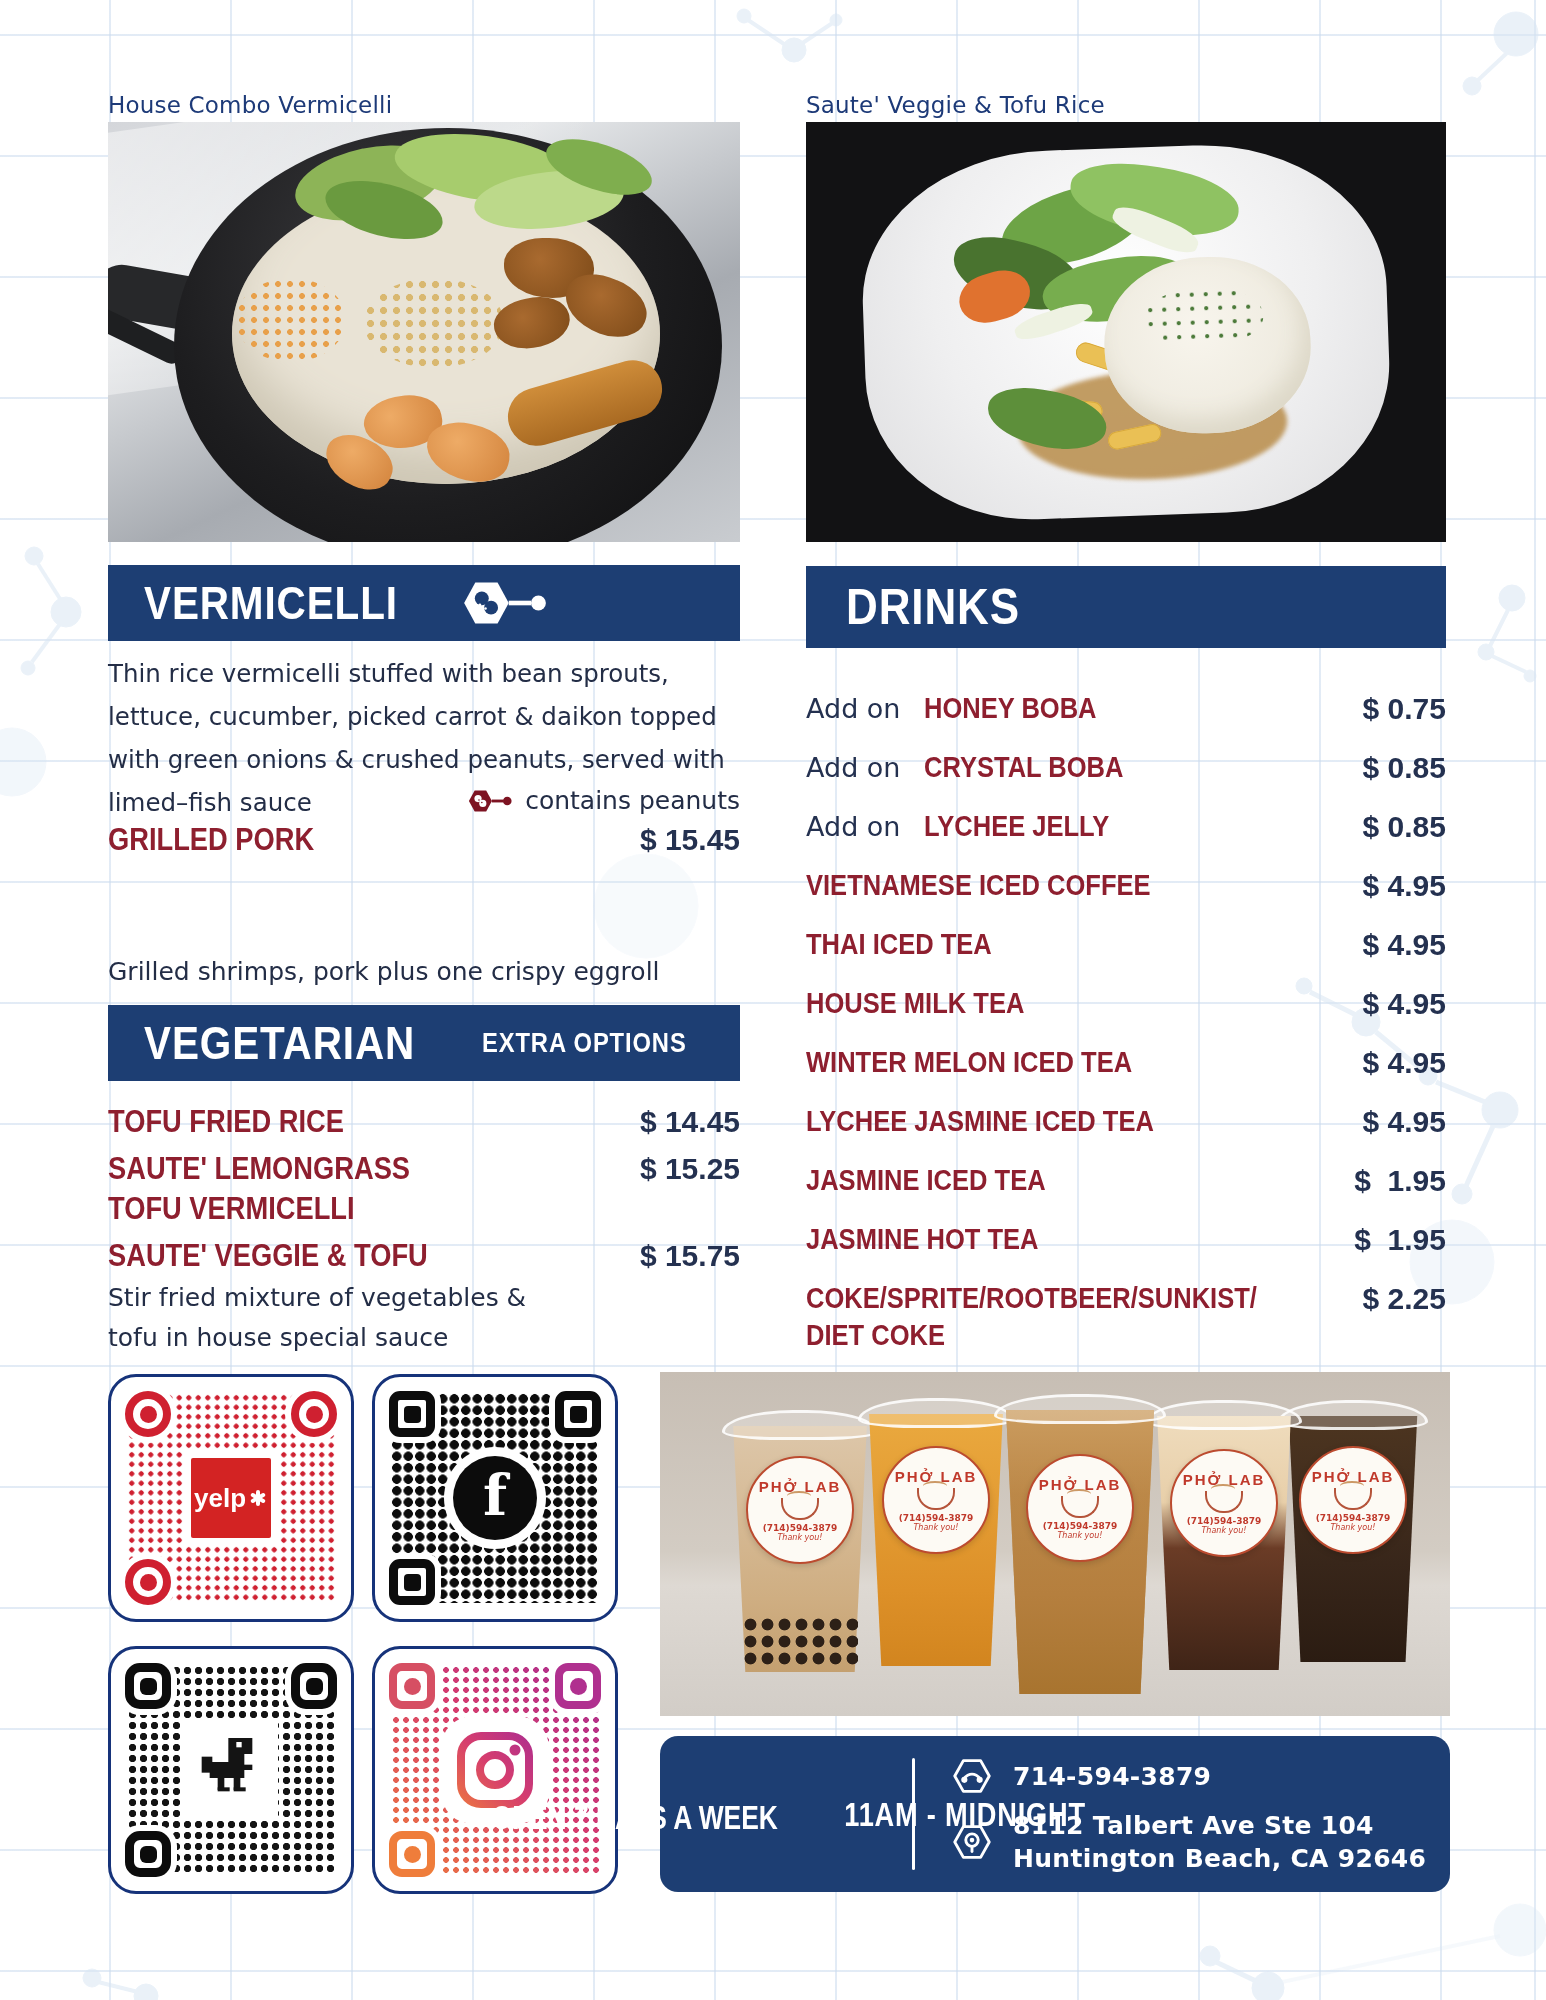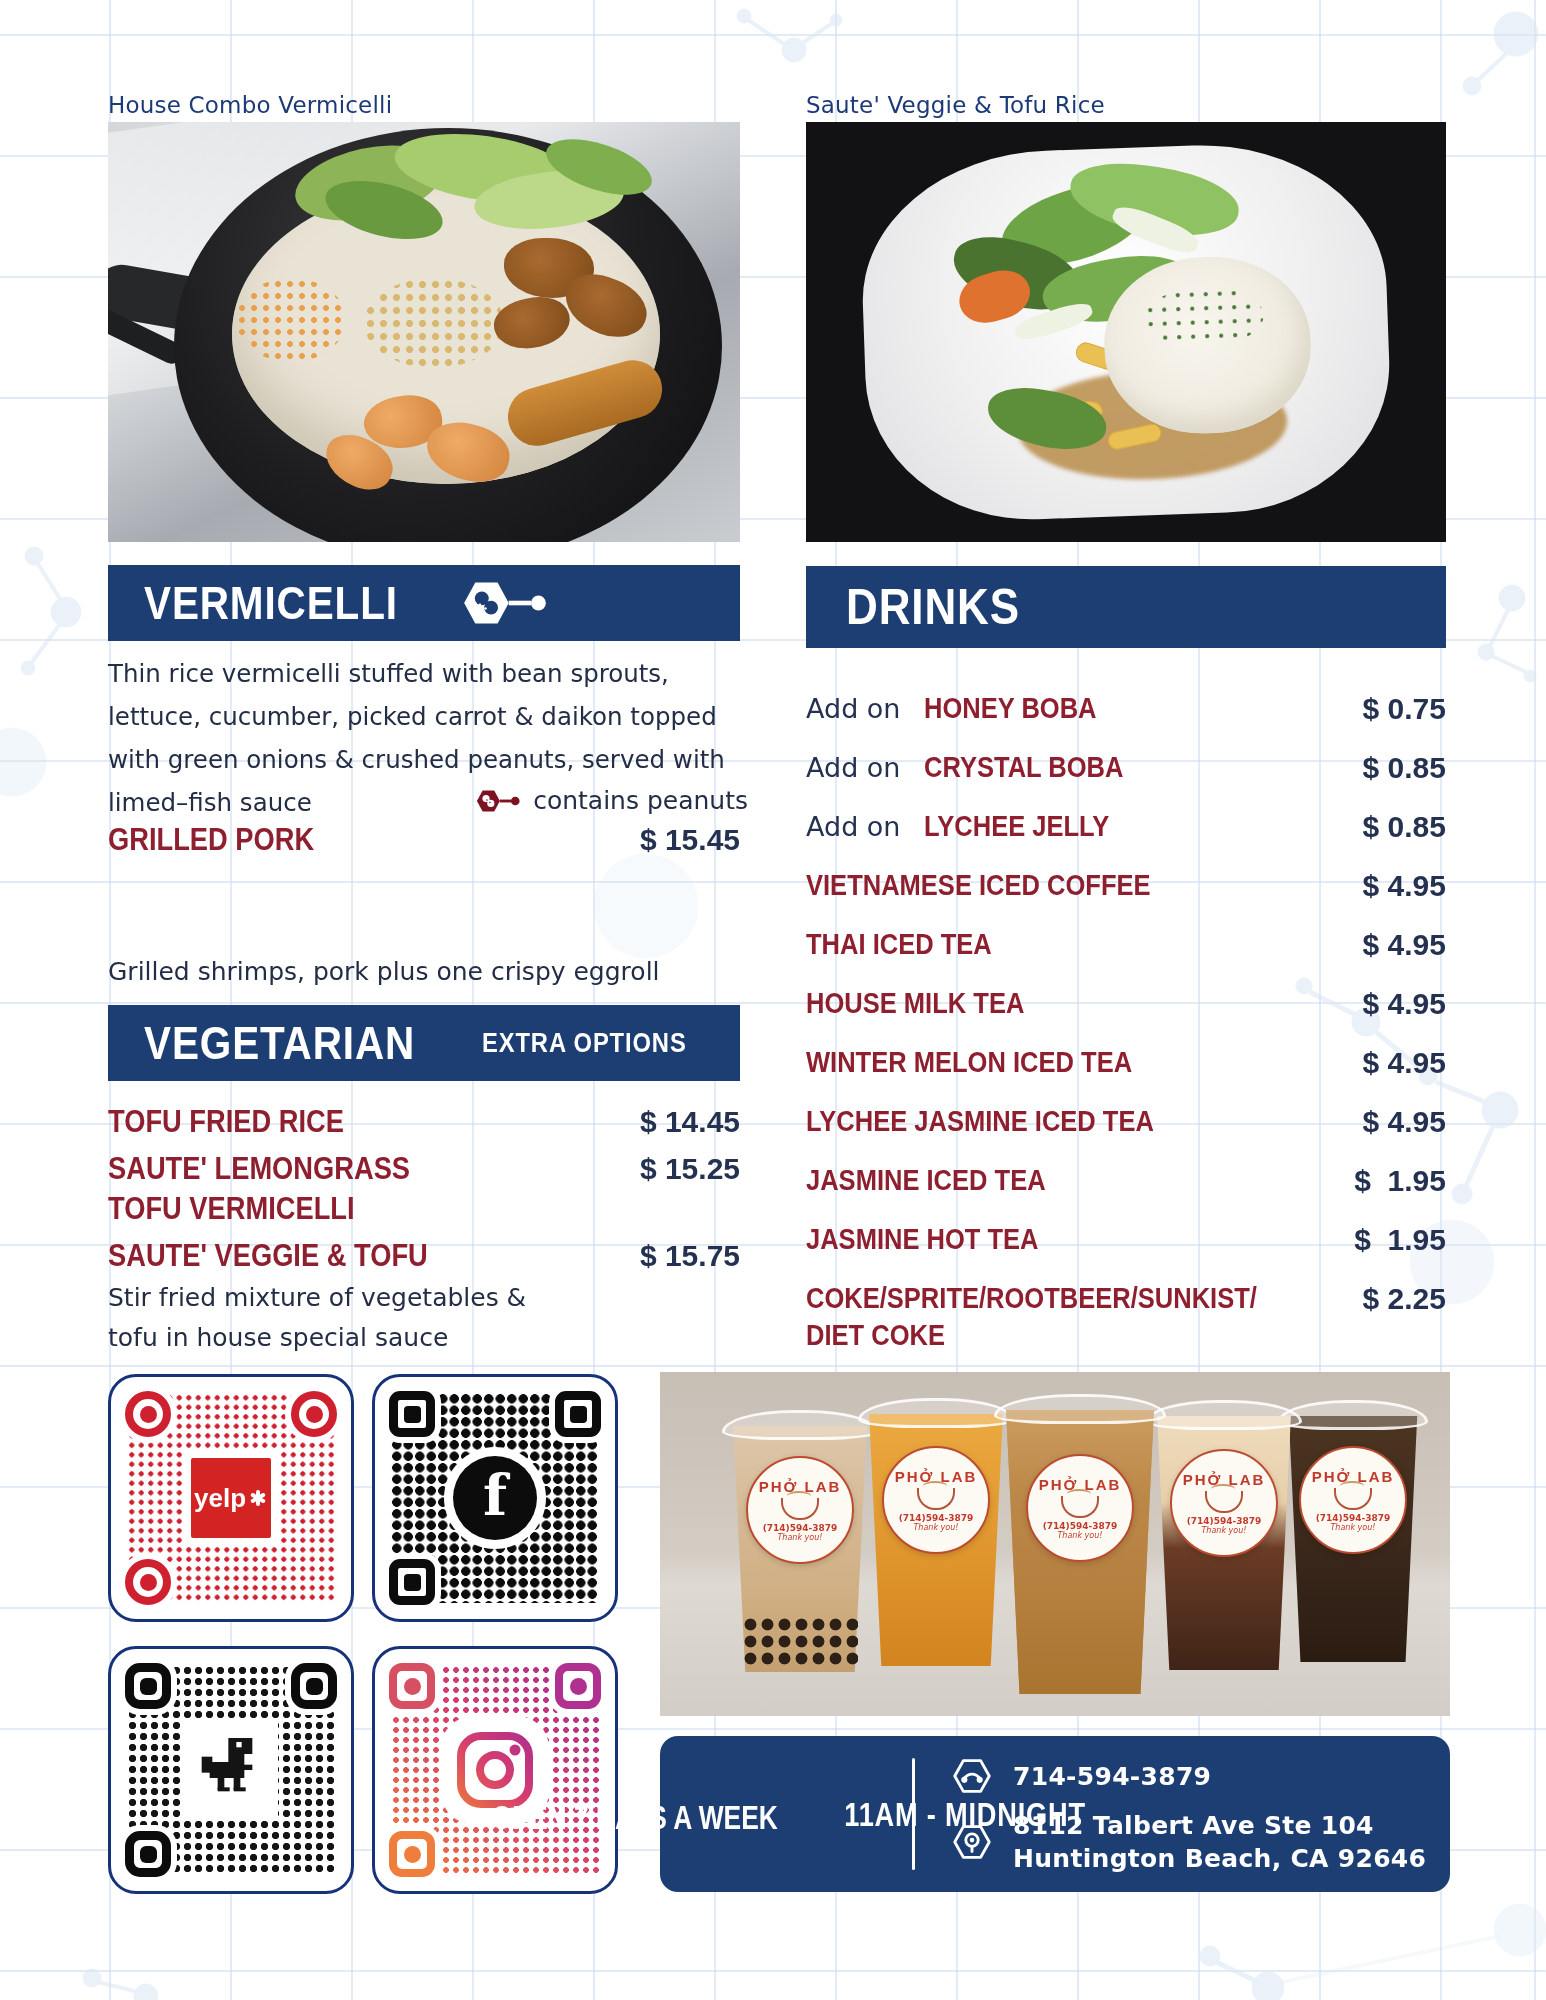--- a/index.html
+++ b/index.html
@@ -199,21 +199,21 @@
         <circle cx="33" cy="33" r="7.5" fill="#1d3e73"></circle>
       <circle cx="21" cy="30" r="1.4" fill="#ffffff"></circle>
         <circle cx="27" cy="34" r="1.4" fill="#ffffff"></circle>
       <line x1="52" y1="28" x2="76" y2="28" stroke="#ffffff" stroke-width="5"></line>
       <circle cx="84" cy="28" r="8" fill="#ffffff"></circle>
     </svg>
   </div>
 
   <div class="abs desc" style="left:108px;top:620px;width:640px;margin-top:32px;">Thin rice vermicelli stuffed with bean sprouts, lettuce, cucumber, picked carrot &amp; daikon topped with green onions &amp; crushed peanuts, served with limed–fish sauce</div>
 
-  <div class="abs peanut-note" style="left:116px;top:786px;width:632px;">
+  <div class="abs peanut-note" style="left:108px;top:786px;width:632px;">
     <svg width="46" height="28" viewBox="0 0 96 56">
       <polygon points="4,28 16,6 40,6 52,28 40,50 16,50" fill="#7d1322"></polygon>
       <circle cx="23" cy="23" r="7.5" fill="#ffffff"></circle>
         <circle cx="33" cy="33" r="7.5" fill="#ffffff"></circle>
       <circle cx="25" cy="26" r="1.6" fill="#7d1322"></circle>
         <circle cx="31" cy="31" r="1.6" fill="#7d1322"></circle>
       <line x1="52" y1="28" x2="76" y2="28" stroke="#7d1322" stroke-width="6"></line>
       <circle cx="84" cy="28" r="9" fill="#7d1322"></circle>
     </svg>
     <span>contains peanuts</span>

